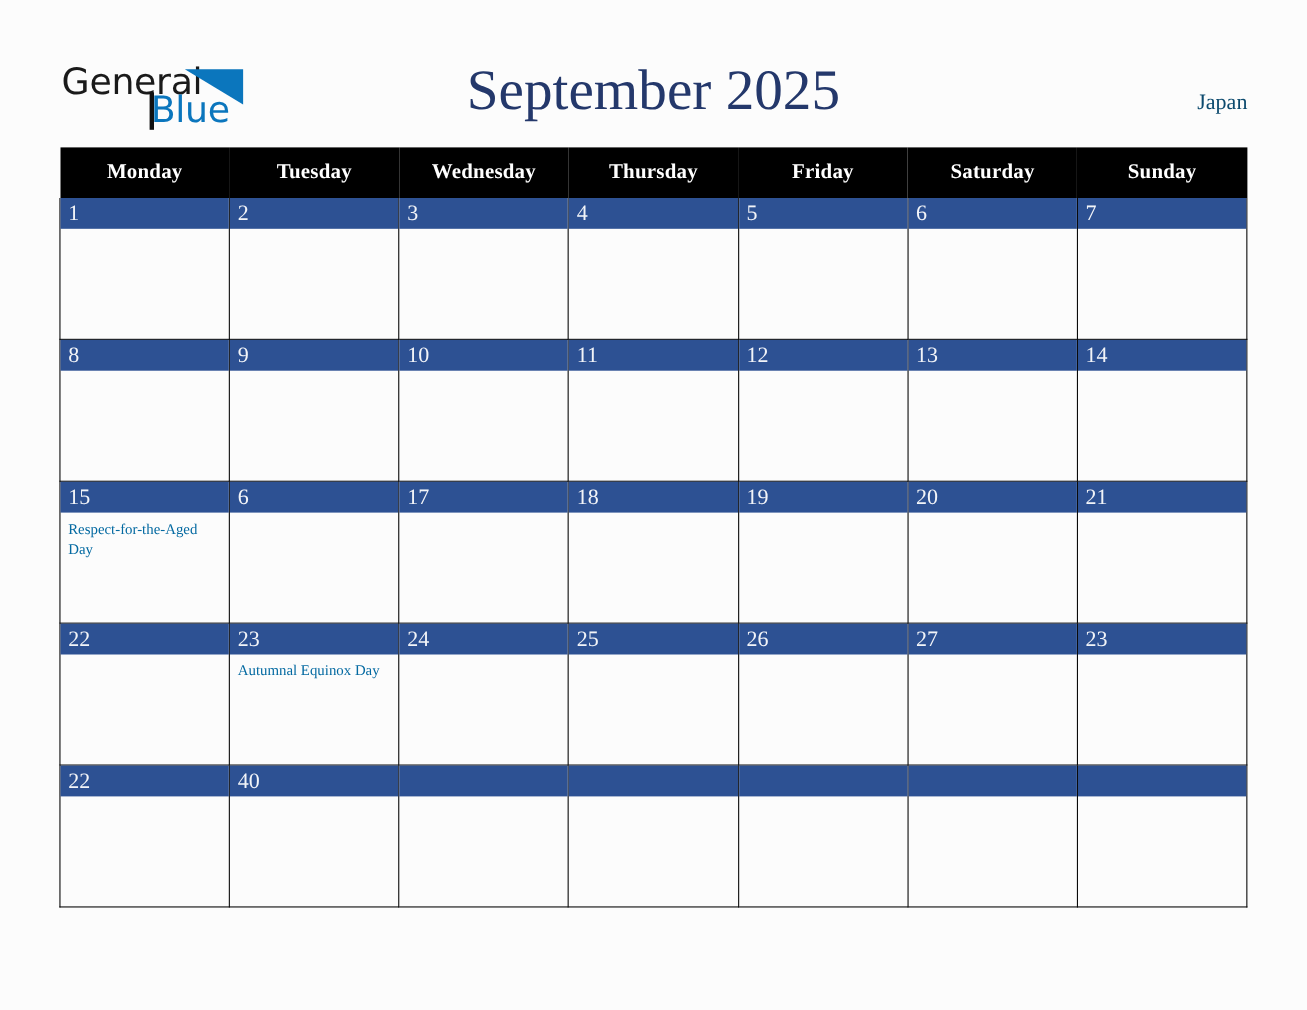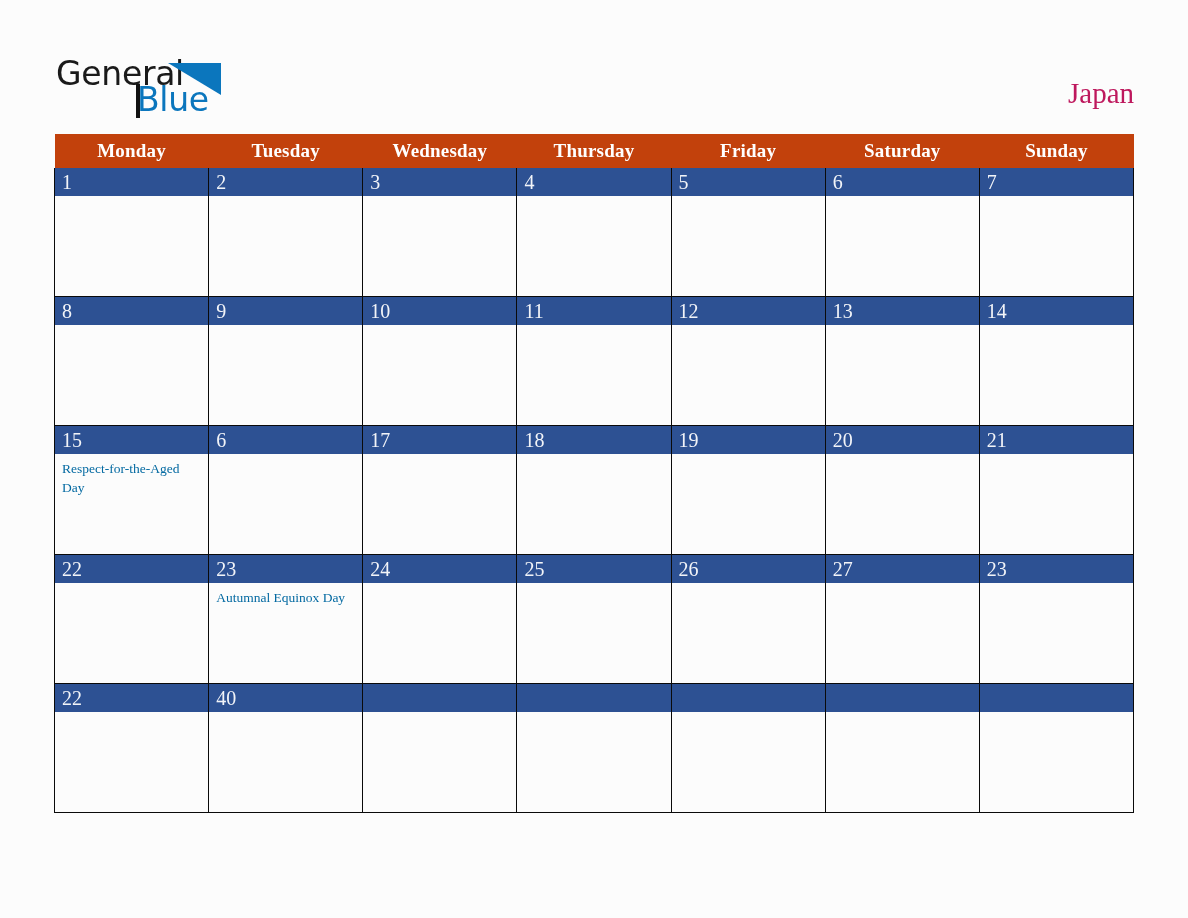--- a/index.html
+++ b/index.html
@@ -84,41 +84,41 @@
     font-size: 52px;
     line-height: 62px;
     color: #24386b;
     font-weight: normal;
   }
 
   .country {
     position: absolute;
     right: 54px;
     top: 78px;
-    font-size: 29px;
+    font-size: 20px;
     line-height: 30px;
-    color: #be185d;
+    color: #0c4a6e;
   }
 
   
   .calendar {
     position: absolute;
     left: 54px;
     top: 134px;
     width: 1080px;
     border-collapse: collapse;
     table-layout: fixed;
   }
 
   .calendar th {
-    background: #c2410c;
+    background: #000000;
     color: #ffffff;
     font-size: 19px;
     font-weight: bold;
-    height: 34px;
+    height: 46px;
     text-align: center;
     padding: 0;
     border: none;
     letter-spacing: 0.2px;
   }
 
   .calendar td {
     padding: 0;
     vertical-align: top;
     border-left: 1px solid #0a0a0a;
@@ -164,20 +164,21 @@
 
   <div class="header">
 
     <div class="logo">
       <span class="logo-general">General</span>
       <span class="logo-bar"></span>
       <span class="logo-triangle"></span>
       <span class="logo-blue">Blue</span>
     </div>
 
+    <div class="title">September 2025</div>
 
     <div class="country">Japan</div>
 
   </div>
 
   <table class="calendar">
     <thead>
       <tr>
         <th>Monday</th>
         <th>Tuesday</th>

